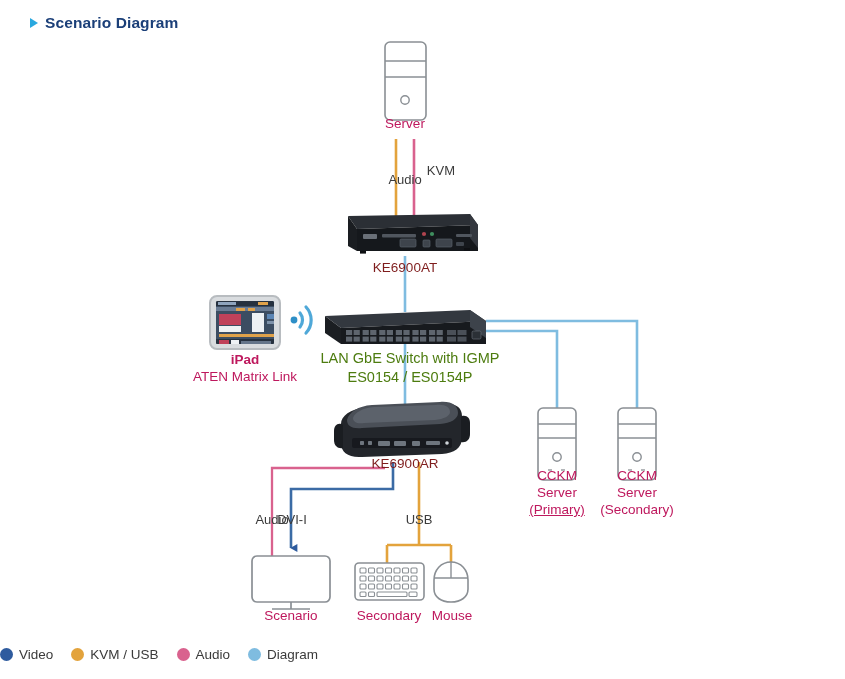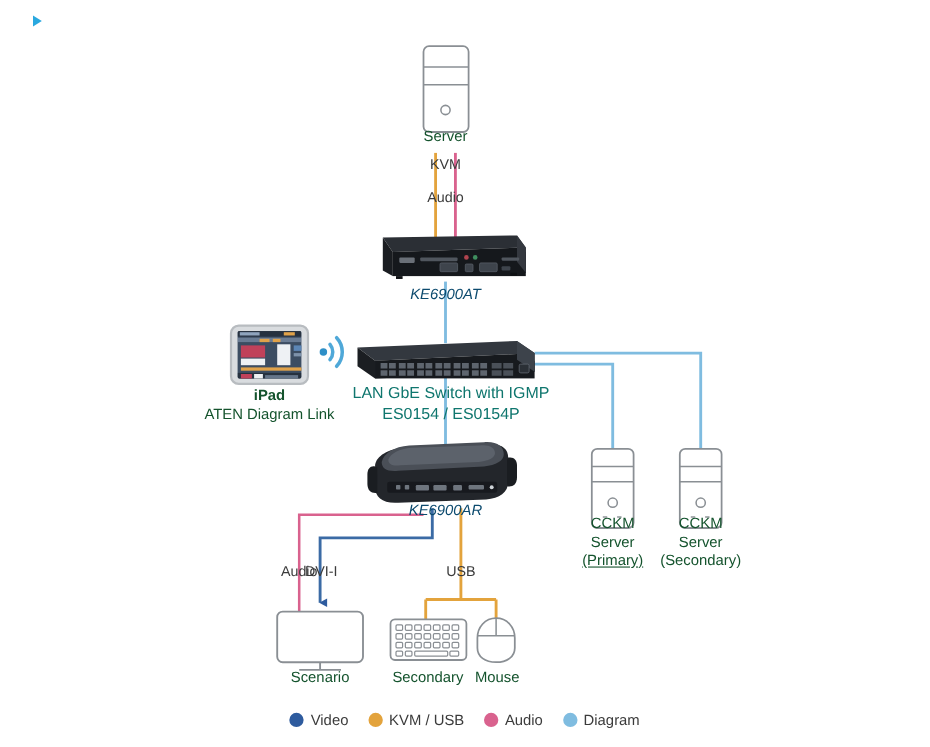--- a/index.html
+++ b/index.html
@@ -58,29 +58,28 @@
     overflow: visible;
   }
 
   
   .lbl {
     position: absolute;
     font-size: 13.5px;
     line-height: 16px;
     text-align: center;
     white-space: nowrap;
-    color: #14532d;
+    color: #be185d;
   }
   .lbl.blue {
-    color: #0c4a6e;
+    color: #7f1d1d;
     font-size: 13.5px;
-    font-style: italic;
   }
   .lbl.bigblue {
-    color: #0f766e;
+    color: #4d7c0f;
     font-size: 14.5px;
     line-height: 18px;
   }
   .lbl.cable {
     font-size: 13px;
     color: #3b3b3b;
   }
 
   
   .ipad {
@@ -111,21 +110,20 @@
   .ip-blue  { position:absolute; background:#5c86b5; }
   .ip-dark  { position:absolute; background:#26313f; }
 
   
   .legend {
     position: absolute;
     left: 0;
     top: 647px;
     width: 845px;
     display: flex;
-    justify-content: center;
     align-items: center;
     gap: 18px;
   }
   .legend-item {
     display: flex;
     align-items: center;
     gap: 6px;
   }
   .legend-dot {
     width: 13px;
@@ -139,20 +137,21 @@
     white-space: nowrap;
   }
 </style>
 </head>
 <body>
 
 <div id="page">
 
   <div class="header">
     <div class="header-bullet"></div>
+    <div class="header-title">Scenario Diagram</div>
   </div>
 
   <svg class="layer" viewBox="0 0 845 679" xmlns="http://www.w3.org/2000/svg">
     <defs>
       <marker id="arrow-video" markerWidth="9" markerHeight="9" refX="4.5" refY="7.4" orient="auto" markerUnits="userSpaceOnUse">
         <path d="M0.6,1 L8.4,1 L4.5,8.2 Z" fill="#2E5B9E"></path>
       </marker>
     </defs>
 
     <path d="M396,139 L396,216" stroke="#E3A33C" stroke-width="2.6" fill="none"></path>
@@ -371,27 +370,27 @@
       <div class="ip-org" style="left:3px;top:33px;width:57px;height:3px;"></div>
       <div class="ip-dark" style="left:0;top:38px;width:100%;height:9px;"></div>
       <div class="ip-red" style="left:3px;top:39px;width:10px;height:6px;"></div>
       <div class="ip-white" style="left:15px;top:39px;width:8px;height:6px;"></div>
       <div class="ip-bar" style="left:25px;top:40px;width:30px;height:4px;opacity:.6;"></div>
     </div>
   </div>
 
   <div class="lbl" style="left:355px; top:116px; width:100px;">Server</div>
 
-  <div class="lbl cable" style="left:355px; top:142px; width:100px;">KVM</div>
+  <div class="lbl cable" style="left:355px; top:163px; width:100px;text-align:right;">KVM</div>
   <div class="lbl cable" style="left:355px; top:172px; width:100px;">Audio</div>
 
   <div class="lbl blue" style="left:345px; top:260px; width:120px;">KE6900AT</div>
 
   <div class="lbl" style="left:190px; top:352px; width:110px;font-weight:bold;">iPad</div>
-  <div class="lbl" style="left:180px; top:369px; width:130px;">ATEN Diagram Link</div>
+  <div class="lbl" style="left:180px; top:369px; width:130px;">ATEN Matrix Link</div>
 
   <div class="lbl bigblue" style="left:315px; top:349px; width:190px;">LAN GbE Switch with IGMP</div>
   <div class="lbl bigblue" style="left:315px; top:368px; width:190px;">ES0154 / ES0154P</div>
 
   <div class="lbl blue" style="left:345px; top:456px; width:120px;">KE6900AR</div>
 
   <div class="lbl" style="left:512px; top:468px; width:90px;">CCKM</div>
   <div class="lbl" style="left:512px; top:485px; width:90px;">Server</div>
   <div class="lbl" style="left:512px; top:502px; width:90px;text-decoration:underline;">(Primary)</div>
 

